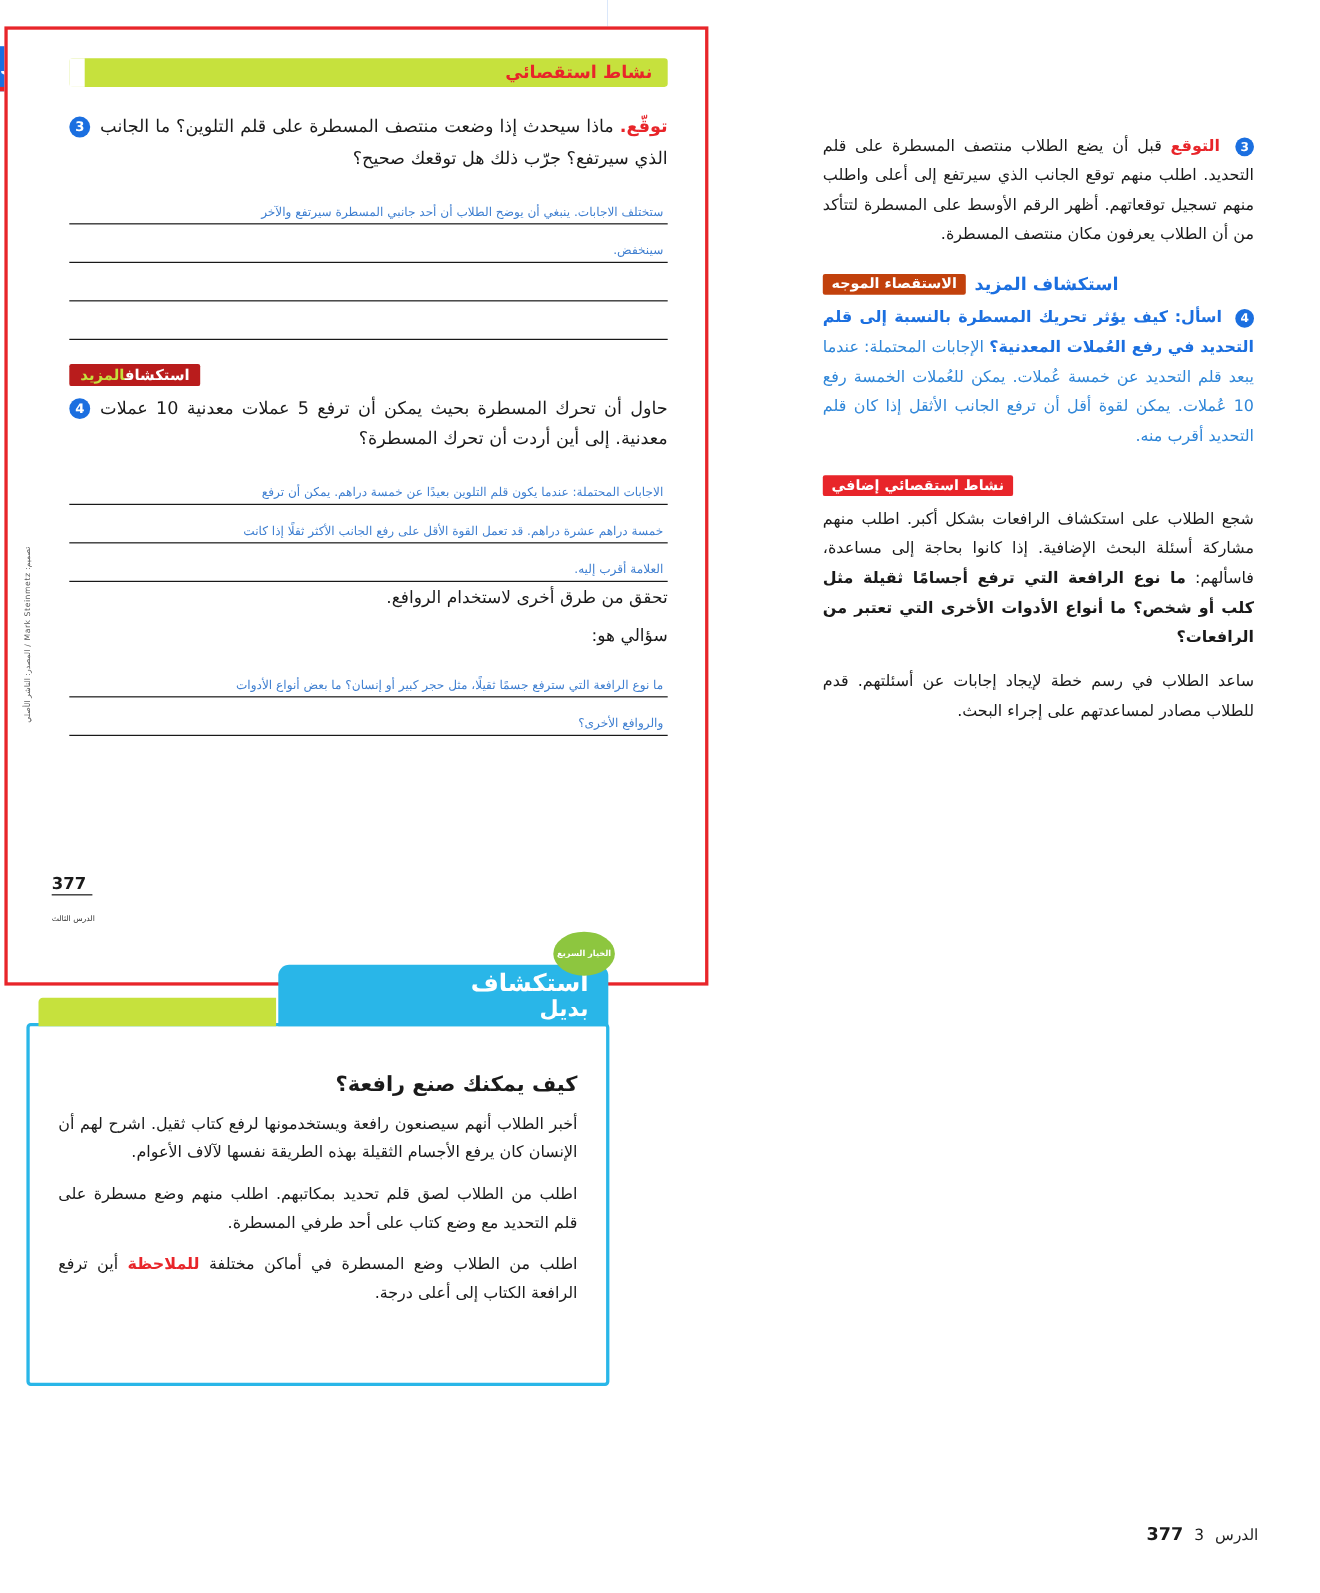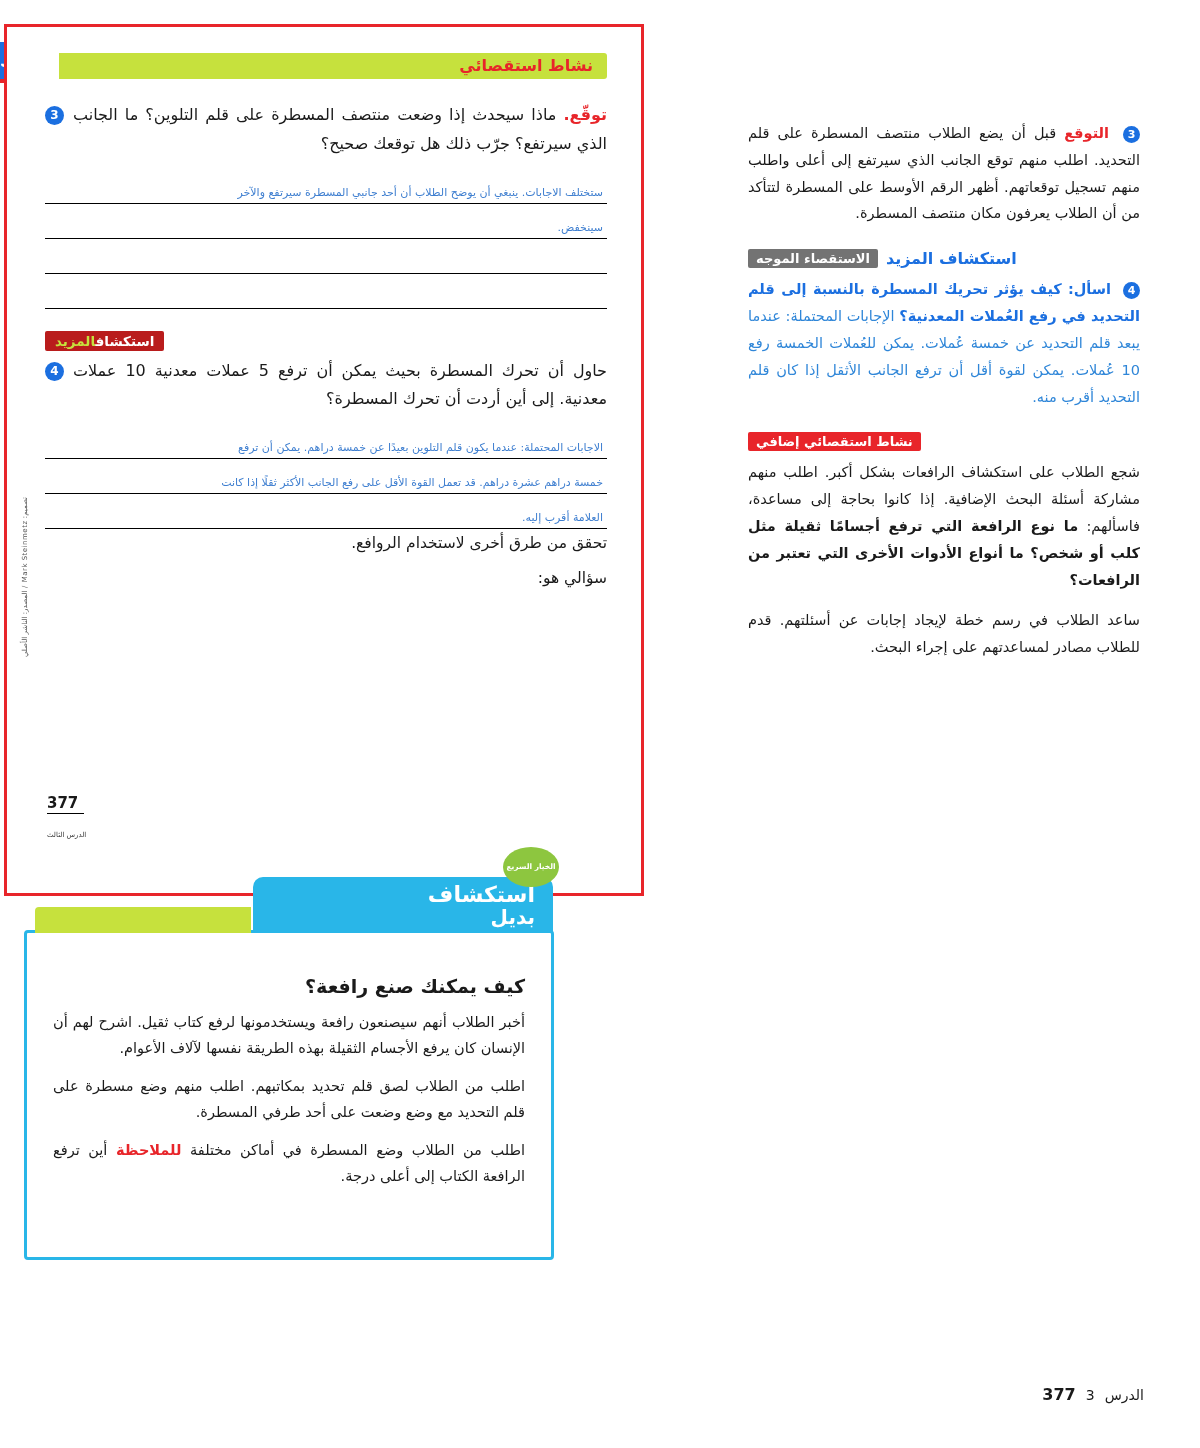--- a/index.html
+++ b/index.html
@@ -42,32 +42,32 @@
     background:#1b6fe0;color:#fff;font-size:11px;text-align:center;font-weight:bold;
     vertical-align:middle;margin-left:6px;
   }
   .kw-red{color:#e8252a;font-weight:bold;}
   .kw-blue{color:#1b6fe0;font-weight:bold;}
   .answer-blue{color:#2f86d8;}
   .sec-head{
     display:flex;flex-direction:row-reverse;align-items:center;gap:8px;margin:22px 0 8px 0;
   }
   .sec-head .tag{
-    background:#737373;color:#fff;font-size:13px;font-weight:bold;padding:2px 8px;border-radius:2px;
+    background:#c2410c;color:#fff;font-size:13px;font-weight:bold;padding:2px 8px;border-radius:2px;
   }
   .sec-head .tag-title{color:#1b6fe0;font-size:16px;font-weight:bold;}
   .sec-head.solo .tag{background:#e8252a;}
 
   
   .student-page{
     position:absolute;left:4px;top:24px;width:640px;height:872px;
     background:#ffffff;border:3px solid #e8252a;box-sizing:border-box;
     direction:rtl;
   }
-  .sp-inner{position:absolute;inset:0;padding:26px 34px 0 38px;box-sizing:border-box;}
+  .sp-inner{position:absolute;inset:0;padding:26px 34px 0 56px;box-sizing:border-box;}
   .sp-banner{
     position:relative;height:26px;margin-bottom:22px;
   }
   .sp-banner .bar{
     position:absolute;right:0;left:0;top:0;height:26px;background:#c6e13d;border-radius:3px;
   }
   .sp-banner .bar-text{
     position:absolute;right:14px;top:3px;color:#e8252a;font-weight:bold;font-size:16px;
   }
   .sp-banner .bar-left-cap{
@@ -237,20 +237,28 @@
         </div>
       <div class="rule-line">
           <span class="hw">العلامة أقرب إليه.</span>
         </div>
     </div>
 
 
     <p class="sp-text">تحقق من طرق أخرى لاستخدام الروافع.</p>
     <p class="sp-text">سؤالي هو:</p>
 
+    <div class="ruled">
+      <div class="rule-line">
+          <span class="hw">ما نوع الرافعة التي سترفع جسمًا ثقيلًا، مثل حجر كبير أو إنسان؟ ما بعض أنواع الأدوات</span>
+        </div>
+      <div class="rule-line">
+          <span class="hw">والروافع الأخرى؟</span>
+        </div>
+    </div>
 
     <div class="page-num-box">
       <div class="pn">377</div>
       <div class="pn-sub">الدرس الثالث</div>
     </div>
 
     <div class="side-credit">تصميم: Mark Steinmetz / المصدر: الناشر الأصلي</div>
   </div>
 </div>
 
@@ -259,21 +267,21 @@
   <div class="alt-header">
     <div class="l1">استكشاف</div>
     <div class="l2">بديل</div>
   </div>
   <div class="alt-badge">الخيار
 السريع</div>
 
   <div class="alt-body">
     <div class="alt-title">كيف يمكنك صنع رافعة؟</div>
     <p class="alt-p">أخبر الطلاب أنهم سيصنعون رافعة ويستخدمونها لرفع كتاب ثقيل. اشرح لهم أن الإنسان كان يرفع الأجسام الثقيلة بهذه الطريقة نفسها لآلاف الأعوام.</p>
-    <p class="alt-p">اطلب من الطلاب لصق قلم تحديد بمكاتبهم. اطلب منهم وضع مسطرة على قلم التحديد مع وضع وضعت على أحد طرفي المسطرة.</p>
+    <p class="alt-p">اطلب من الطلاب لصق قلم تحديد بمكاتبهم. اطلب منهم وضع مسطرة على قلم التحديد مع وضع كتاب على أحد طرفي المسطرة.</p>
     <p class="alt-p">
       <span>اطلب من الطلاب وضع المسطرة في أماكن مختلفة</span>
       <span class="note-red">للملاحظة</span>
       <span>أين ترفع الرافعة الكتاب إلى أعلى درجة.</span>
     </p>
   </div>
 </div>
 
 <div class="footer">
   <span class="fnum">377</span>

